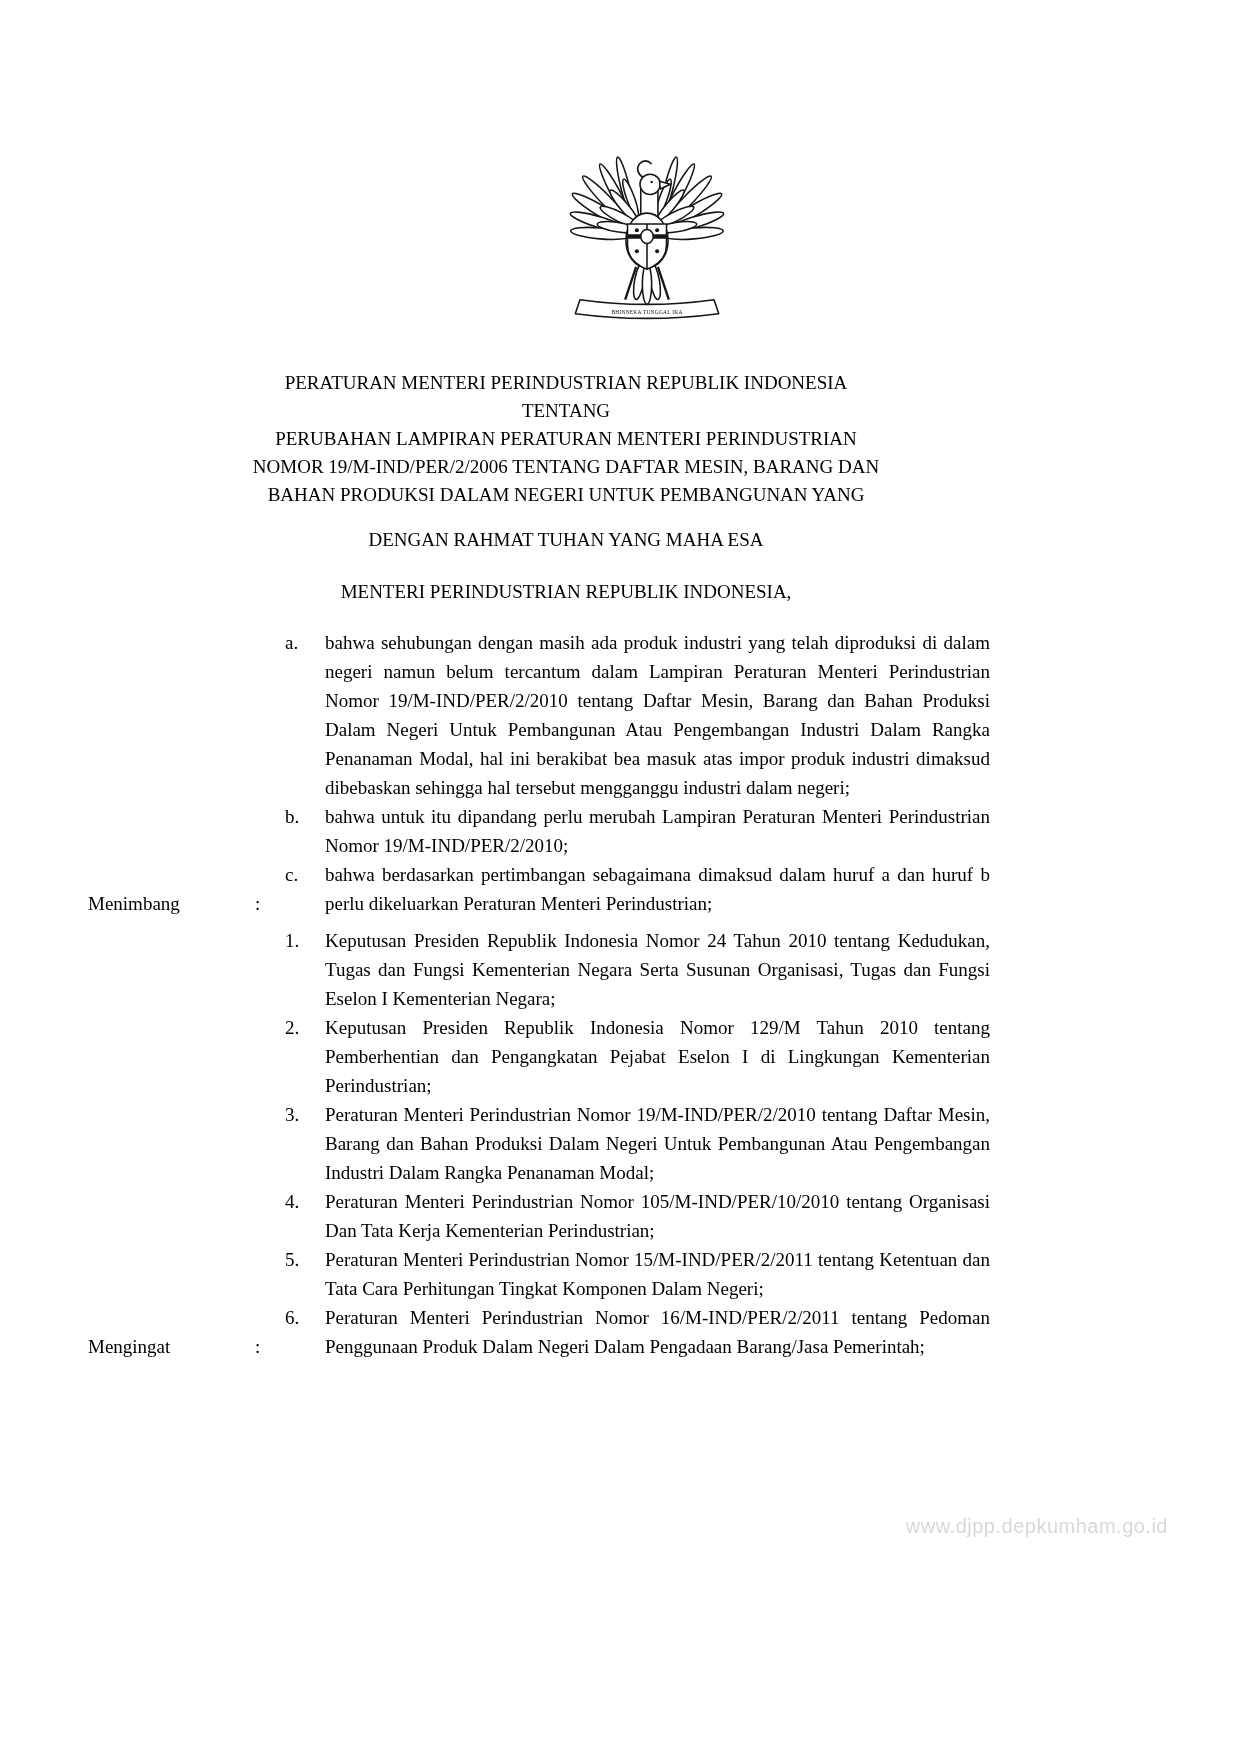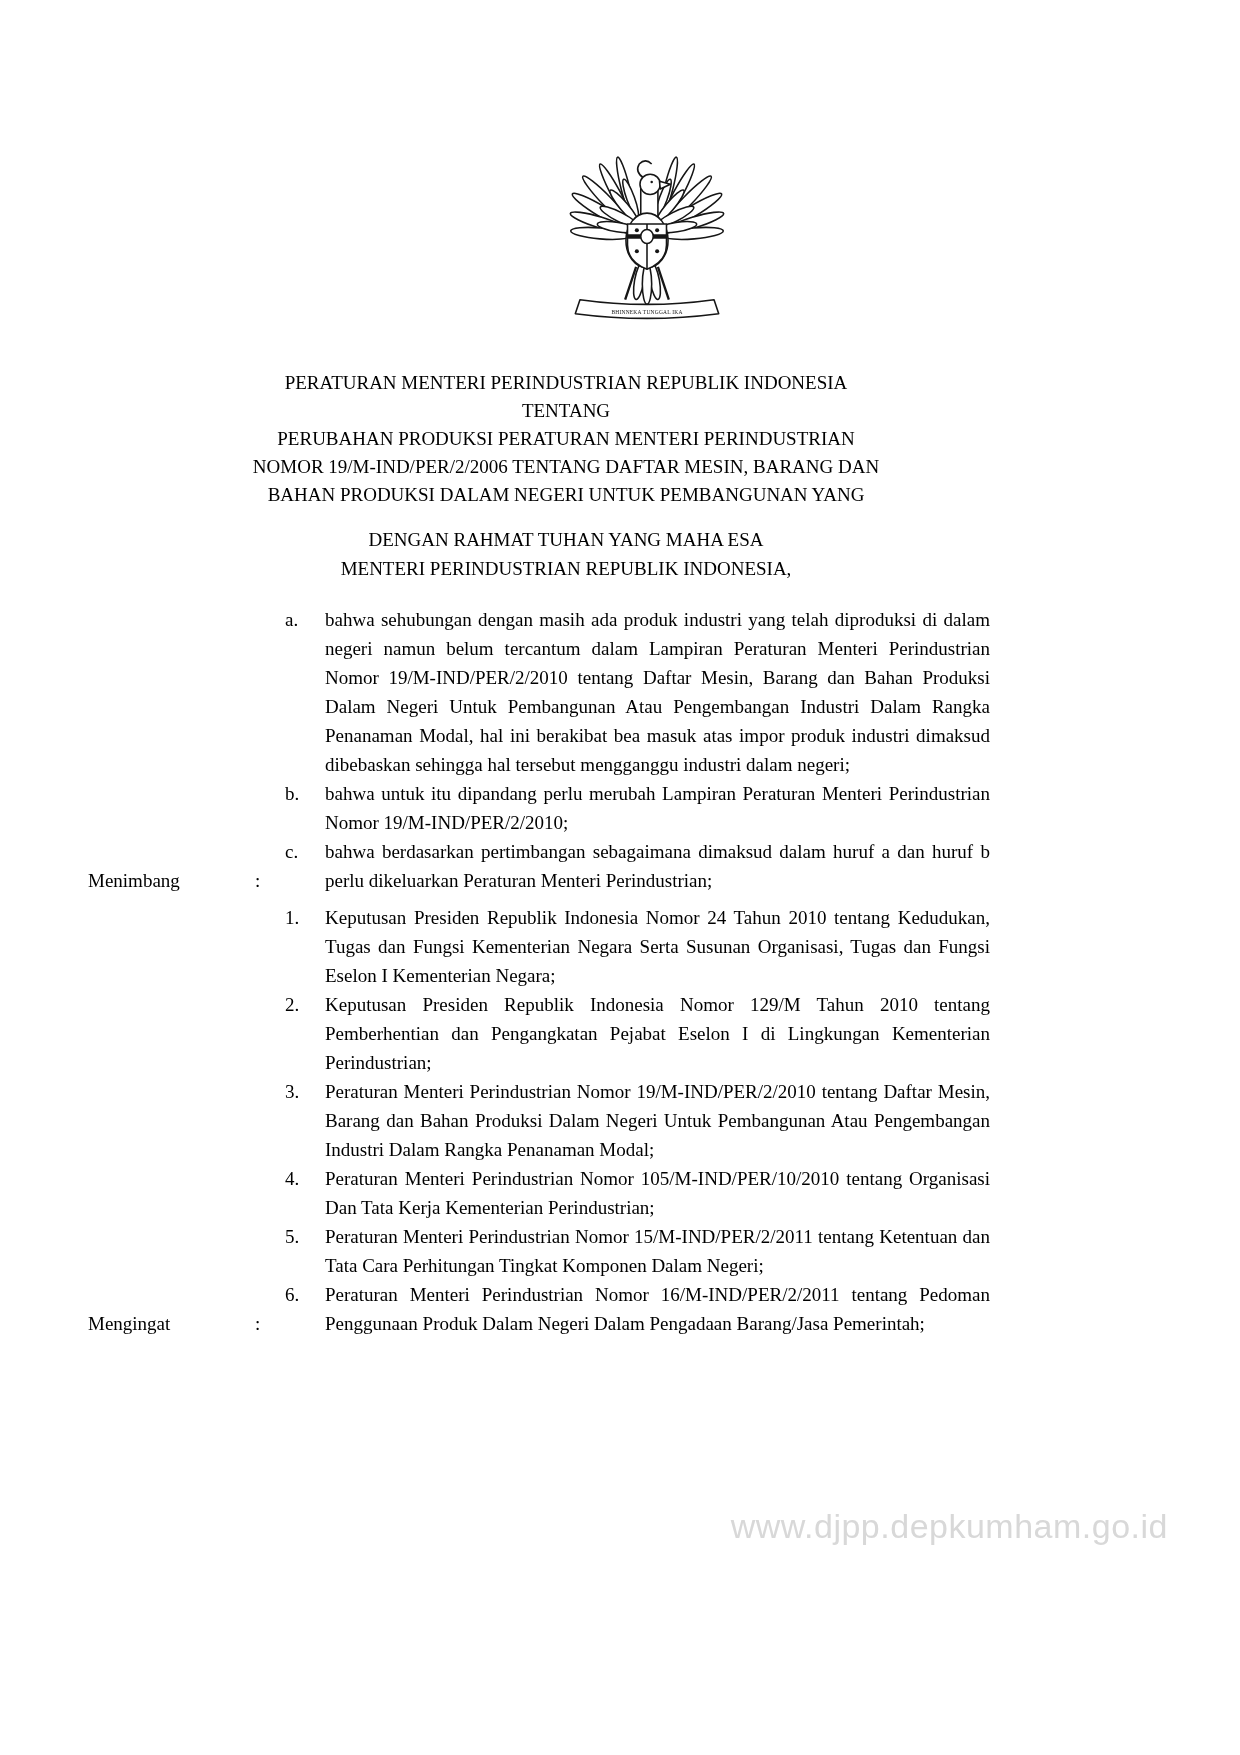--- a/index.html
+++ b/index.html
@@ -29,36 +29,36 @@
     padding-left: 54px;
     line-height: 28px;
   }
   .title-block p { margin: 0; }
   .center-line {
     text-align: center;
     padding-left: 54px;
     margin: 0;
   }
   .invocation { margin-top: 16px; }
-  .authority  { }
+  .authority  { margin-top: 23px; }
   .section { display: flex; align-items: flex-end; }
   .section-menimbang { margin-top: 22px; }
   .section-mengingat { margin-top: 8px; }
   .col-label { width: 167px; flex: none; }
   .col-colon { width: 30px;  flex: none; }
   .col-items { flex: 1; min-width: 0; }
   .item { display: flex; align-items: flex-start; }
   .item-marker { width: 40px; flex: none; }
   .item-text { flex: 1; text-align: justify; }
   .watermark {
     position: absolute;
     right: 72px;
     bottom: 214px;
     font-family: "Liberation Sans", "DejaVu Sans", sans-serif;
-    font-size: 34px;
+    font-size: 20px;
     letter-spacing: 0.5px;
     color: #d8d8d8;
     user-select: none;
   }
   svg.emblem { display: inline-block; }
 </style>
 </head>
 <body>
 
 <div class="page">
@@ -114,21 +114,21 @@
         <text x="100" y="210" text-anchor="middle" font-size="7" letter-spacing="0.3" fill="#161616" stroke="none">BHINNEKA TUNGGAL IKA</text>
       </g>
     </svg>
   </div>
 
   <div class="content">
 
     <div class="title-block">
       <p>PERATURAN MENTERI PERINDUSTRIAN REPUBLIK INDONESIA</p>
       <p>TENTANG</p>
-      <p>PERUBAHAN  PRODUKSI PERATURAN MENTERI PERINDUSTRIAN</p>
+      <p>PERUBAHAN  LAMPIRAN PERATURAN MENTERI PERINDUSTRIAN</p>
       <p>NOMOR 19/M-IND/PER/2/2006 TENTANG DAFTAR MESIN, BARANG DAN</p>
       <p>BAHAN PRODUKSI DALAM NEGERI UNTUK PEMBANGUNAN YANG</p>
     </div>
 
     <p class="center-line invocation">DENGAN RAHMAT TUHAN YANG MAHA ESA</p>
     <p class="center-line authority">MENTERI PERINDUSTRIAN REPUBLIK INDONESIA,</p>
 
     <div class="section section-menimbang">
       <div class="col-label">Menimbang</div>
       <div class="col-colon">:</div>

